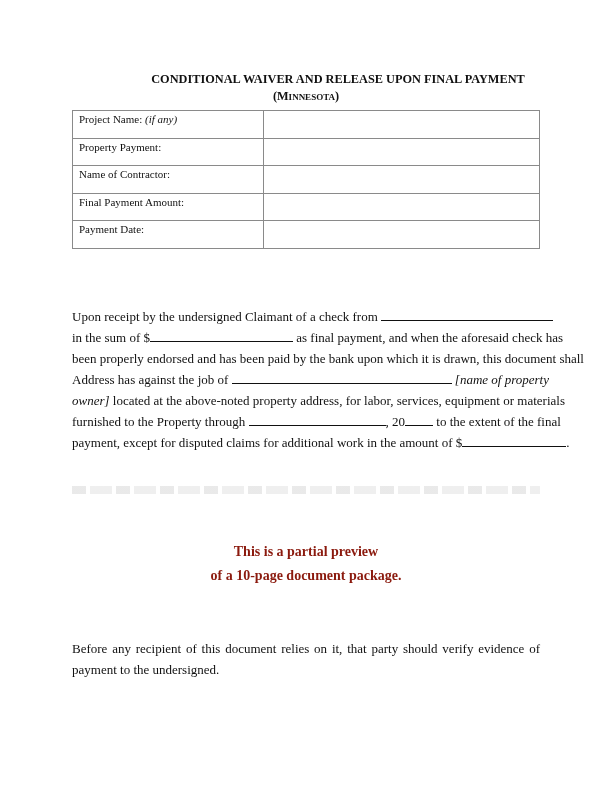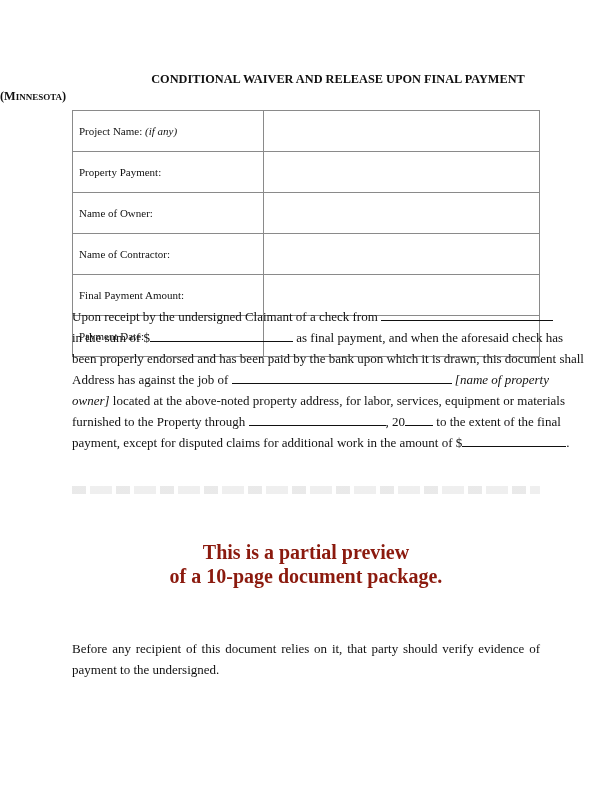--- a/index.html
+++ b/index.html
@@ -1,59 +1,55 @@
 <!DOCTYPE html>
 <html><head>
 <meta charset="utf-8">
 <style>
   html, body { margin: 0; padding: 0; background: #ffffff; }
   body { width: 612px; height: 792px; position: relative; overflow: hidden;
          font-family: "Liberation Serif", "DejaVu Serif", serif; color: #111; }
   .title { position: absolute; top: 72px; left: 0; width: 612px; text-align: center;
            font-weight: bold; font-size: 12.3px; letter-spacing: 0; padding-left: 32px; }
-  .subtitle { position: absolute; top: 89px; left: 0; width: 612px; 
+  .subtitle { position: absolute; top: 89px; left: 0; width: 612px; text-align: center;
               font-weight: bold; font-size: 12.3px; font-variant: small-caps; }
   table.info { position: absolute; top: 110px; left: 72px; width: 468px;
                border-collapse: collapse; }
   table.info td { border: 1px solid #8a8a8a; height: 27.5px; vertical-align: top;
-                  font-size: 11px; padding: 14px 6px; box-sizing: border-box; }
+                  font-size: 11px; padding: 2px 6px; box-sizing: border-box; }
   table.info td.label { width: 191px; }
   table.info td.val { }
   .para { position: absolute; left: 72px; width: 468px; font-size: 13px;
           line-height: 21px; text-align: justify; }
   .p1 { top: 306px; }
   .p1 .line { display: block; text-align: justify; text-align-last: justify; white-space: nowrap; }
   .p1 .line.last { text-align-last: left; }
   .blank { display: inline-block; border-bottom: 1px solid #111; height: 11px; vertical-align: baseline; }
   .faded { position: absolute; top: 486px; left: 72px; width: 468px; height: 8px;
            background: repeating-linear-gradient(90deg, #d8d8d8 0 14px, transparent 14px 18px, #e2e2e2 18px 40px, transparent 40px 44px);
            opacity: 0.55; }
   .preview { position: absolute; top: 540px; left: 0; width: 612px; text-align: center;
-             color: #8b1a0e; font-weight: bold; font-size: 20px; line-height: 24px; }
+             color: #8b1a0e; font-weight: bold; font-size: 14px; line-height: 24px; }
   .p2 { top: 638px; line-height: 21px; }
   i { font-style: italic; }
 </style>
 </head>
 <body>
 
 <div class="title">CONDITIONAL WAIVER AND RELEASE UPON FINAL PAYMENT</div>
 <div class="subtitle">(Minnesota)</div>
 
 <table class="info">
   <tbody>
       <tr>
     <td class="label"><span>Project Name:</span> <i>(if any)</i></td>
     <td class="val"></td>
   </tr>
   <tr>
     <td class="label">Property Payment:</td>
-    <td class="val"></td>
-  </tr>
-  <tr>
-    <td class="label">Name of Owner:</td>
     <td class="val"></td>
   </tr>
   <tr>
     <td class="label">Name of Contractor:</td>
     <td class="val"></td>
   </tr>
   <tr>
     <td class="label">Final Payment Amount:</td>
     <td class="val"></td>
   </tr>

